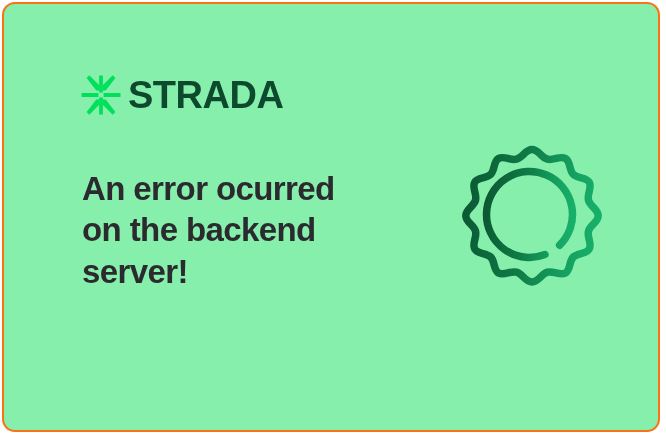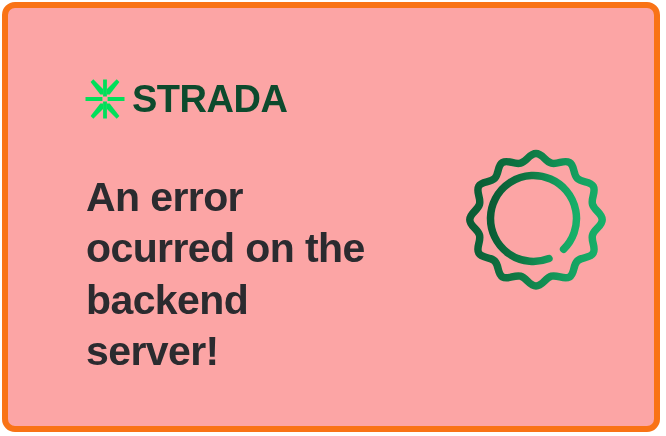--- a/index.html
+++ b/index.html
@@ -15,22 +15,22 @@
     -webkit-font-smoothing: antialiased;
   }
 
   .error-card {
     position: absolute;
     left: 2px;
     top: 2px;
     width: 658px;
     height: 430px;
     box-sizing: border-box;
-    background: #fca5a5;
-    border: 6px solid #f97316;
+    background: #86efac;
+    border: 2px solid #f97316;
     border-radius: 13px;
     overflow: hidden;
   }
 
   
   .brand {
     position: absolute;
     left: 76px;
     top: 68px;
     display: flex;
@@ -54,21 +54,21 @@
     font-family: "Liberation Sans", sans-serif;
   }
 
   
   .error-headline {
     position: absolute;
     left: 78px;
     top: 164px;
     width: 300px;
     margin: 0;
-    font-size: 41px;
+    font-size: 33px;
     font-weight: 700;
     line-height: 1.25;
     letter-spacing: -0.6px;
     color: #2b2b2f;
     font-family: "Liberation Sans", sans-serif;
   }
 
   
   .gear-art {
     position: absolute;

